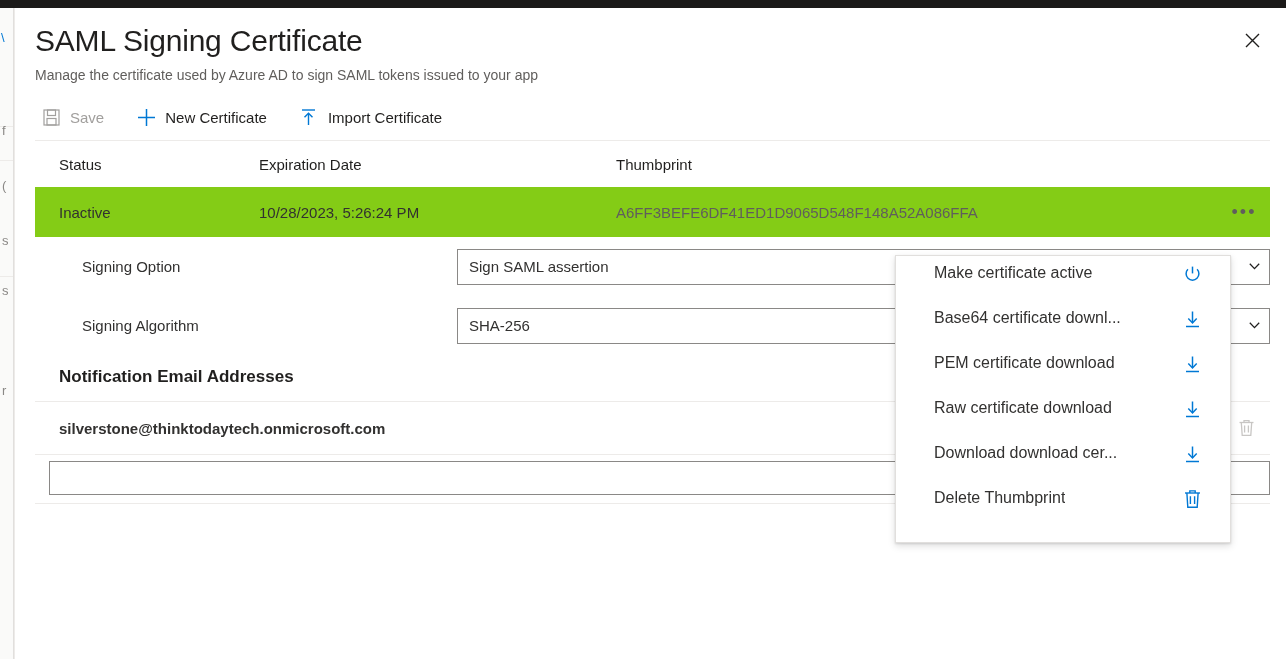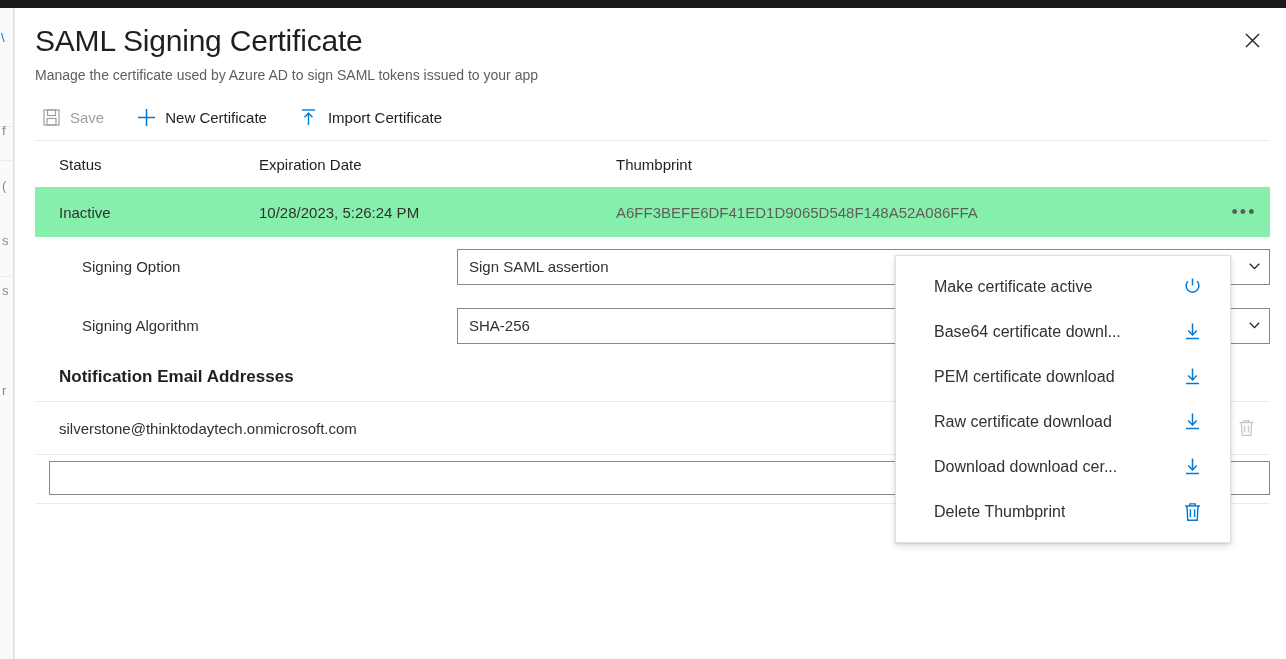--- a/index.html
+++ b/index.html
@@ -135,21 +135,21 @@
   .col-status { width: 200px; }
   .col-expiration { width: 357px; }
   .col-thumbprint { flex: 1; }
 
   .cert-row {
     position: relative;
     display: flex;
     align-items: center;
     height: 50px;
     padding: 0 0 0 24px;
-    background: #86efac;
+    background: #84cc16;
     font-size: 15px;
     color: #323130;
     cursor: pointer;
   }
   .cert-row .thumb {
     flex: 1;
     overflow: hidden;
     white-space: nowrap;
     color: #605e5c;
   }
@@ -214,20 +214,21 @@
   .notify-divider { height: 1px; background: #edebe9; }
 
   .email-row {
     position: relative;
     display: flex;
     align-items: center;
     height: 52px;
     padding-left: 24px;
     font-size: 15px;
     color: #323130;
+    font-weight: bold;
   }
   .email-delete {
     position: absolute;
     right: 8px; top: 50%;
     transform: translateY(-50%);
     width: 32px; height: 32px;
     display: flex; align-items: center; justify-content: center;
     background: transparent; border: none; cursor: pointer;
     color: #c8c6c4;
   }
@@ -251,21 +252,21 @@
     top: 255px; left: 895px;
     width: 336px;
     background: #ffffff;
     border: 1px solid #e1dfdd;
     box-shadow: 0 3.2px 7.2px rgba(0,0,0,0.132), 0 0.6px 1.8px rgba(0,0,0,0.108);
     padding: 8px 0;
     z-index: 40;
   }
   .menu-item {
     display: flex;
-    align-items: center;
+    align-items: flex-start;
     justify-content: space-between;
     height: 45px;
     padding: 0 28px 0 38px;
     font-size: 16px;
     color: #323130;
     cursor: pointer;
     white-space: nowrap;
   }
   .menu-item .mi-label { overflow: hidden; text-overflow: ellipsis; }
   .menu-item .mi-icon {

